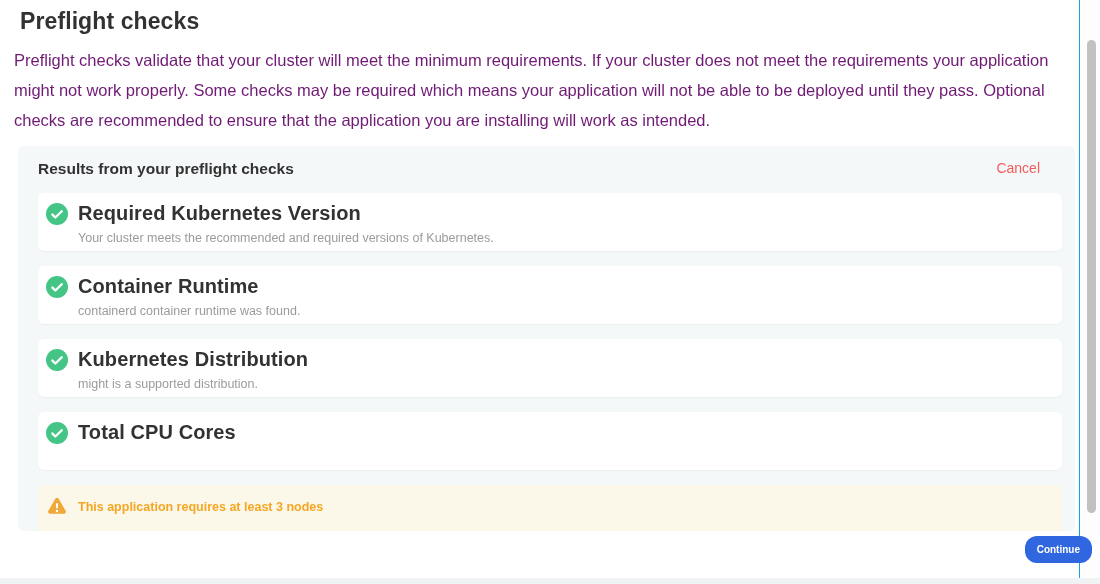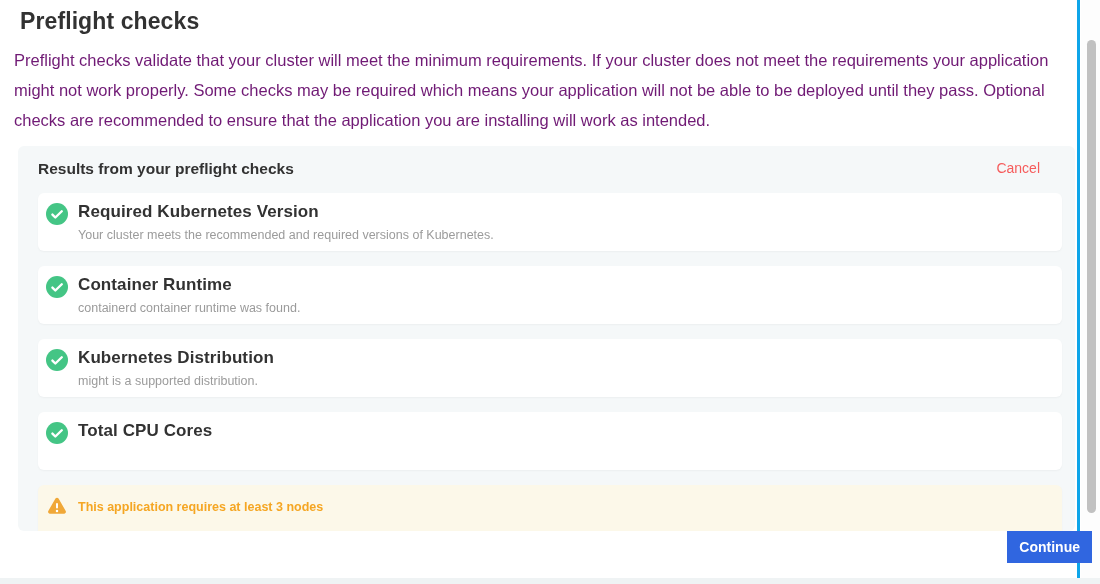--- a/index.html
+++ b/index.html
@@ -8,21 +8,21 @@
     width: 1100px; height: 584px;
     background: #ffffff;
     font-family: "Liberation Sans", sans-serif;
     overflow: hidden;
     position: relative;
   }
   .main {
     position: absolute;
     left: 0; top: 0;
     width: 1080px; height: 584px;
-    border-right: 3px solid #0ea5e9;
+    border-right: 1px solid #0ea5e9;
     background: #ffffff;
   }
   .page-title {
     margin: 8px 20px 0 20px;
     font-size: 23px;
     font-weight: 700;
     color: #323232;
     letter-spacing: 0.1px;
   }
   .page-desc {
@@ -73,43 +73,43 @@
     flex: 0 0 22px;
     margin-top: 1px;
   }
   .check-row .pass-icon { color: var(--success-green, #44c585); }
   .check-row .warn-icon { color: var(--warning-amber, #f0a838); }
   .check-row.warn {
     background: var(--warn-row-bg, #fcf8e9);
   }
   .check-text { margin-left: 10px; }
   .check-title {
-    font-size: 17px;
+    font-size: 20px;
     font-weight: 700;
     color: #323232;
     letter-spacing: 0.1px;
   }
   .check-message {
     margin-top: 6px;
     font-size: 12.5px;
     color: #9b9b9b;
   }
   .check-row.warn .check-message {
     color: var(--warning-text, #f5a623);
     font-weight: 700;
   }
   .continue-btn {
     position: absolute;
     right: 8px; bottom: 21px;
     background: var(--primary-blue, #3066e0);
     color: #ffffff;
     border: none;
-    border-radius: 0;
+    border-radius: 12px;
     font-family: "Liberation Sans", sans-serif;
-    font-size: 14px;
+    font-size: 10px;
     font-weight: 700;
     padding: 8px 12px;
     cursor: pointer;
     z-index: 5;
   }
   .bottom-strip {
     position: absolute;
     left: 0; bottom: 0;
     width: 1100px; height: 6px;
     background: #eff3f4;

